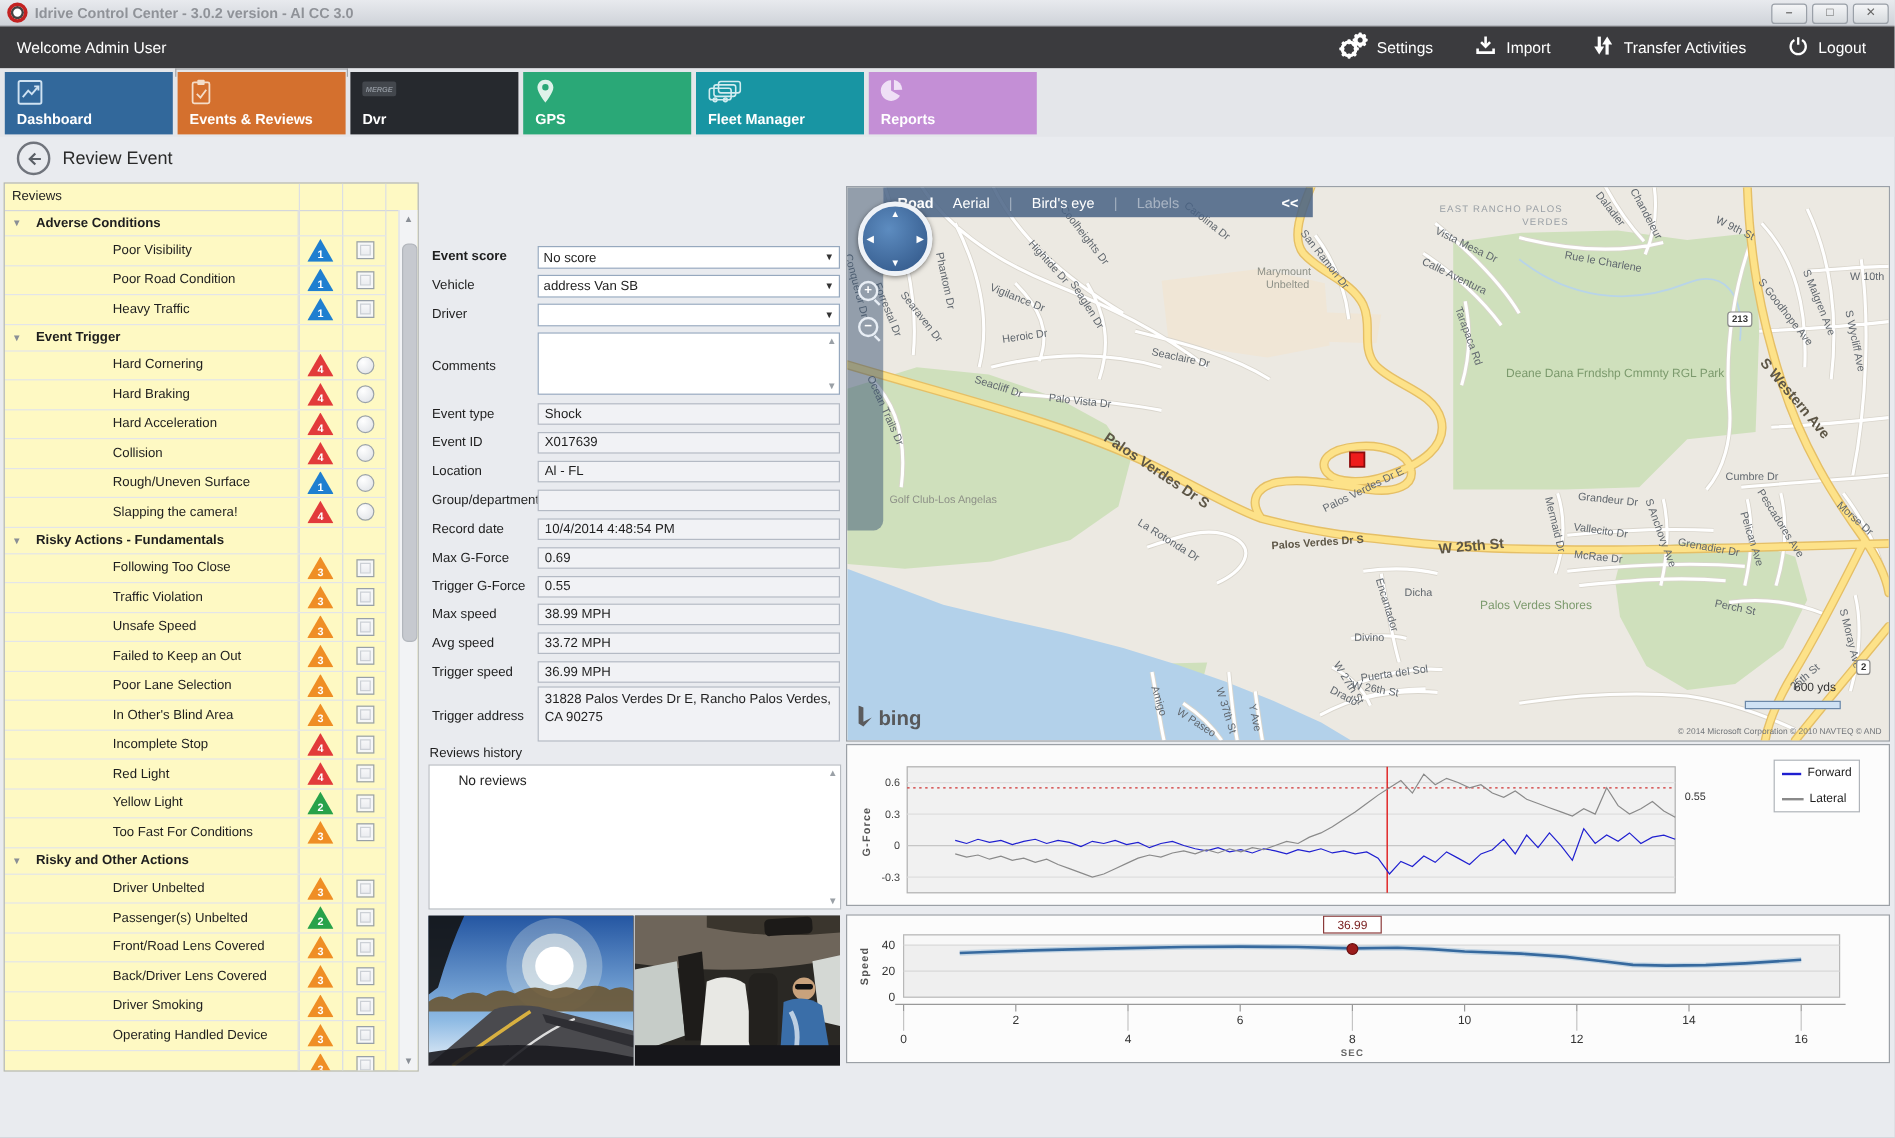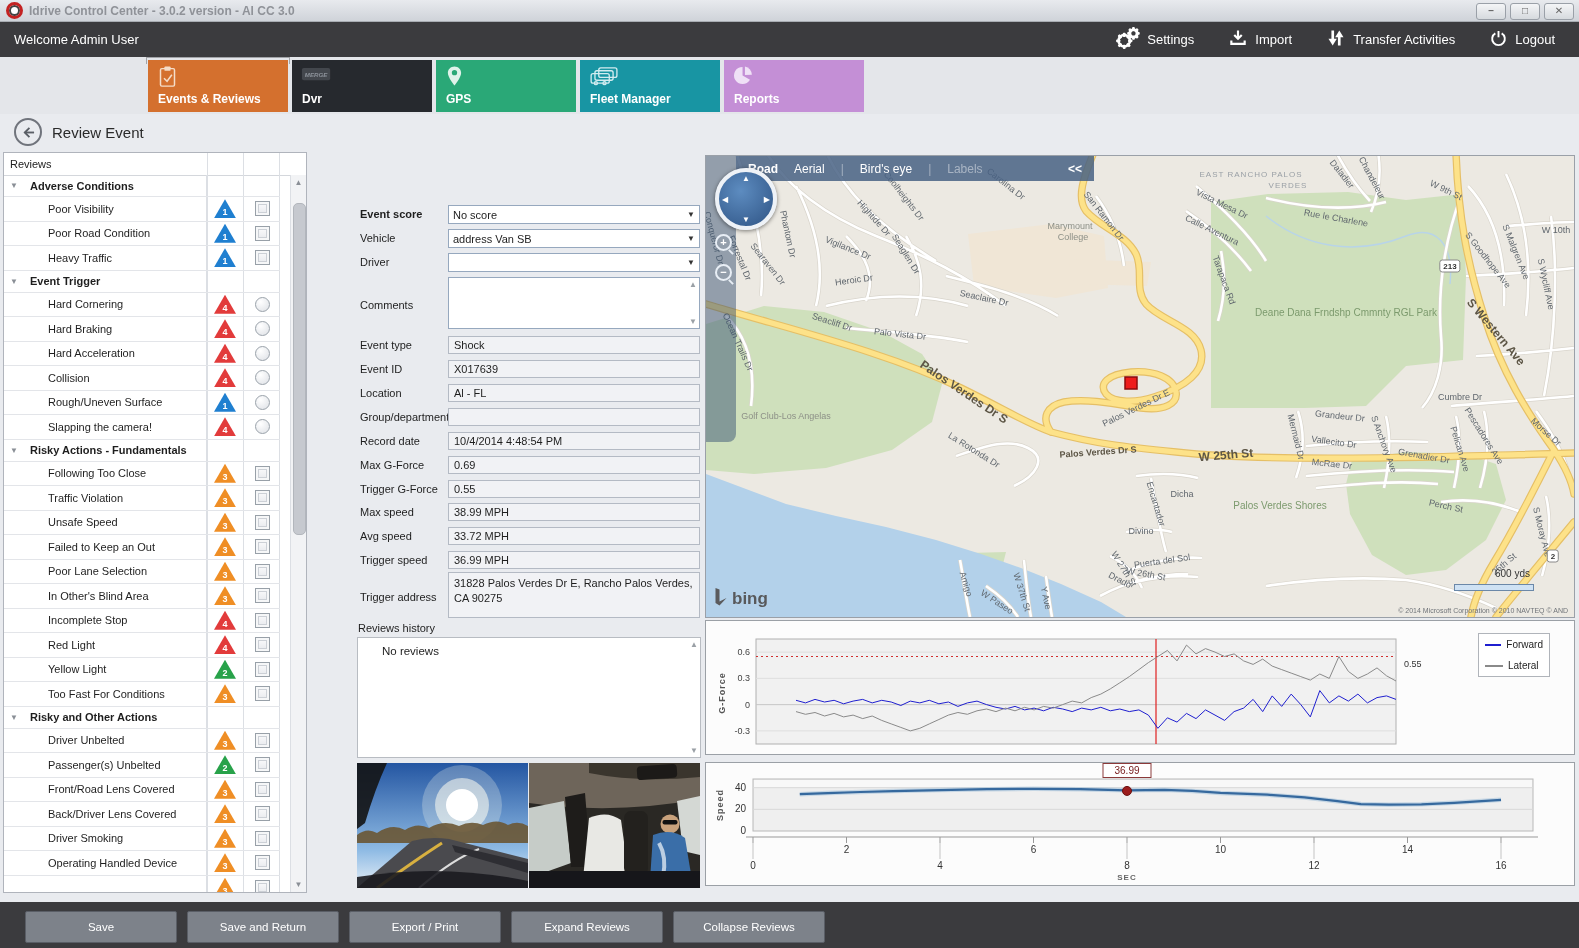--- a/index.html
+++ b/index.html
@@ -19,30 +19,30 @@
   
   #tabsbar{left:0;top:57px;width:1579px;height:57px;background:#e4e6ea;}
   .tab{position:absolute;top:3px;width:140px;height:52px;box-sizing:border-box;padding:5px 0 0 9px;}
   .tab .tlabel{position:absolute;left:10px;bottom:6px;color:#fff;font-weight:bold;font-size:12px;}
   .tab-outline{position:absolute;top:-3px;left:-2px;right:-2px;height:6px;border:1px solid #a2a4a8;border-bottom:none;}
   
   #pagehead{left:0;top:114px;width:1579px;height:36px;display:flex;align-items:center;gap:10px;padding-left:14px;box-sizing:border-box;}
   #back-button{width:24px;height:24px;border:2px solid #70747c;border-radius:50%;display:flex;align-items:center;justify-content:center;background:transparent;}
   #page-title{font-size:15px;color:#2a2a2a;}
   
-  #tree-panel{left:3px;top:152px;width:304px;height:741px;background:#ffffff;border:1px solid #b0b4bc;box-sizing:border-box;overflow:hidden;}
+  #tree-panel{left:3px;top:152px;width:346px;height:741px;background:#fef9c3;border:1px solid #b0b4bc;box-sizing:border-box;overflow:hidden;}
   #tree-header{height:22px;line-height:22px;padding-left:6px;border-bottom:1px solid #d4d7dc;color:#222;}
   .tree-sep{position:absolute;top:0;bottom:0;width:1px;background:#dcdfe4;}
   #tree-body{position:absolute;left:0;top:22px;right:26px;bottom:0;overflow:hidden;}
   .tgroup,.titem{position:relative;display:flex;align-items:center;border-bottom:1px solid #e3e5e9;box-sizing:border-box;}
   .tgroup{height:22px;font-weight:bold;}
   .titem{height:24.5px;}
   .garrow{width:20px;text-align:center;color:#8a8f96;font-size:8px;}
   .tlab{flex:1;padding-left:6px;white-space:nowrap;overflow:hidden;}
-  .titem .tlab{padding-left:44px;}
+  .titem .tlab{padding-left:44px;margin-left:46px;}
   .sevcell{width:36px;align-self:stretch;border-left:1px solid #dcdfe4;display:flex;align-items:center;justify-content:center;}
   .ctlcell{width:36px;align-self:stretch;border-left:1px solid #dcdfe4;display:flex;align-items:center;justify-content:center;}
   .tri{width:22px;height:19px;clip-path:polygon(50% 0,100% 100%,0 100%);display:flex;align-items:flex-end;justify-content:center;color:#fff;font-size:9px;font-weight:bold;padding-bottom:1px;box-sizing:border-box;}
   .ck{width:13px;height:13px;border:1px solid #98a0a8;background:linear-gradient(#fcfcfd,#e6e8ec);box-shadow:inset 0 0 0 2px #f6f7f8,inset 0 0 0 3px #ccd0d6;}
   .rd{width:13px;height:13px;border-radius:50%;border:1px solid #9aa2aa;background:radial-gradient(circle at 35% 30%,#fff,#dde0e5);}
   .scrollbar{position:absolute;width:15px;background:#f2f3f5;border-left:1px solid #dcdfe4;}
   .sb-arrow{position:absolute;left:0;width:15px;height:15px;text-align:center;font-size:8px;color:#8a8f96;line-height:15px;}
   .sb-thumb{position:absolute;left:2px;width:11px;border-radius:5px;background:#c6c9cf;border:1px solid #b2b6bc;}
   
   .flabel{position:absolute;left:360px;width:86px;line-height:18px;}
@@ -163,20 +163,25 @@
           <span><svg width="19" height="19" viewBox="0 0 24 24" fill="none" stroke="#fff" stroke-width="2.4">
               <path d="M8 5.5a8 8 0 1 0 8 0"></path>
               <path d="M12 2.5v8"></path>
             </svg></span>
           <span>Logout</span>
         </span>
       </span>
   </div>
 
   <div id="tabsbar" class="abs">
+      <div class="tab" style="left: 4px; background: rgb(50, 104, 155);"><span><svg width="24" height="24" viewBox="0 0 24 24" fill="none" stroke="#cfe2f2" stroke-width="1.6">
+            <rect x="2.5" y="2.5" width="19" height="19" rx="1.5"></rect>
+            <path d="M6 16l4.5-5.5 3 3L19 7"></path>
+            <path d="M15.5 7H19v3.5"></path>
+          </svg></span><div class="tlabel">Dashboard</div></div>
       <div class="tab" style="left: 148px; background: rgb(212, 112, 46);"><div class="tab-outline"></div><span><svg width="21" height="23" viewBox="0 0 24 26" fill="none" stroke="#f4ddc9" stroke-width="1.7">
             <rect x="4" y="4" width="16" height="20" rx="1.5"></rect>
             <rect x="8.5" y="1.5" width="7" height="5" rx="1" fill="#f4ddc9" stroke="none"></rect>
             <path d="M8 15l3.5 3.5L17 11"></path>
           </svg></span><div class="tlabel">Events &amp; Reviews</div></div>
       <div class="tab" style="left: 292px; background: rgb(38, 41, 46);"><span><svg width="32" height="19" viewBox="0 0 34 20">
             <rect x="1" y="3" width="30" height="13" rx="2" fill="#43474d"></rect>
             <text x="16" y="12.5" font-size="6.5" font-weight="bold" font-style="italic" fill="#8d939b" text-anchor="middle" font-family="Liberation Sans, sans-serif">MERGE</text>
           </svg></span><div class="tlabel">Dvr</div></div>
       <div class="tab" style="left: 436px; background: rgb(42, 168, 119);"><span><svg width="19" height="23" viewBox="0 0 20 24">
@@ -628,21 +633,21 @@
         <span class="mlabel" style="left: 126px; top: 166px; font-size: 9px; transform: translate(-50%, -50%) rotate(18deg);">Seacliff Dr</span>
         <span class="mlabel" style="left: 194px; top: 178px; font-size: 9px; transform: translate(-50%, -50%) rotate(6deg);">Palo Vista Dr</span>
         <span class="mlabel road" style="left: 258px; top: 236px; font-size: 12px; transform: translate(-50%, -50%) rotate(34deg);">Palos Verdes Dr S</span>
         <span class="mlabel road" style="left: 392px; top: 296px; font-size: 9px; transform: translate(-50%, -50%) rotate(-4deg);">Palos Verdes Dr S</span>
         <span class="mlabel road" style="left: 520px; top: 299px; font-size: 12px; transform: translate(-50%, -50%) rotate(-5deg);">W 25th St</span>
         <span class="mlabel" style="left: 430px; top: 252px; font-size: 9px; transform: translate(-50%, -50%) rotate(-26deg);">Palos Verdes Dr E</span>
         <span class="mlabel" style="left: 268px; top: 294px; font-size: 9px; transform: translate(-50%, -50%) rotate(32deg);">La Rotonda Dr</span>
         <span class="mlabel place" style="left: 56px; top: 260px; font-size: 9px; transform: translate(-50%, -50%) rotate(0deg);">Golf Club-Los Angelas</span>
         <span class="mlabel park" style="left: 640px; top: 156px; font-size: 10px; transform: translate(-50%, -50%) rotate(0deg);">Deane Dana Frndshp Cmmnty RGL Park</span>
         <span class="mlabel place" style="left: 340px; top: 70px; font-size: 9px; transform: translate(-50%, -50%) rotate(0deg);">Marymount</span>
-        <span class="mlabel place" style="left: 343px; top: 81px; font-size: 9px; transform: translate(-50%, -50%) rotate(0deg);">College</span>
+        <span class="mlabel place" style="left: 343px; top: 81px; font-size: 9px; transform: translate(-50%, -50%) rotate(0deg);">Unbelted</span>
         <span class="mlabel" style="left: 398px; top: 60px; font-size: 9px; transform: translate(-50%, -50%) rotate(52deg);">San Ramon Dr</span>
         <span class="mlabel" style="left: 300px; top: 28px; font-size: 9px; transform: translate(-50%, -50%) rotate(38deg);">Carolina Dr</span>
         <span class="mlabel" style="left: 516px; top: 48px; font-size: 9px; transform: translate(-50%, -50%) rotate(26deg);">Vista Mesa Dr</span>
         <span class="mlabel" style="left: 506px; top: 74px; font-size: 9px; transform: translate(-50%, -50%) rotate(26deg);">Calle Aventura</span>
         <span class="mlabel" style="left: 518px; top: 124px; font-size: 9px; transform: translate(-50%, -50%) rotate(70deg);">Tarapaca Rd</span>
         <span class="mlabel" style="left: 630px; top: 62px; font-size: 9px; transform: translate(-50%, -50%) rotate(10deg);">Rue le Charlene</span>
         <span class="mlabel" style="left: 636px; top: 18px; font-size: 9px; transform: translate(-50%, -50%) rotate(52deg);">Daladier</span>
         <span class="mlabel" style="left: 666px; top: 22px; font-size: 9px; transform: translate(-50%, -50%) rotate(62deg);">Chandeleur</span>
         <span class="mlabel" style="left: 740px; top: 34px; font-size: 9px; transform: translate(-50%, -50%) rotate(26deg);">W 9th St</span>
         <span class="mlabel" style="left: 850px; top: 74px; font-size: 9px; transform: translate(-50%, -50%) rotate(0deg);">W 10th</span>
@@ -773,21 +778,14 @@
         <text x="795" y="106" text-anchor="middle" font-size="10" fill="#333" font-family="Liberation Sans, sans-serif">16</text>
         <text x="421" y="117" text-anchor="middle" font-size="8" font-weight="bold" letter-spacing="1" fill="#666" font-family="Liberation Sans, sans-serif">SEC</text>
         <path d="M93.8,31.2L121.8,30.1L154.5,29.0L187.3,28.1L234.0,27.1L280.8,26.2L327.5,25.8L374.3,26.2L421.0,27.3L458.4,26.8L486.4,27.9L514.5,29.9L561.3,31.7L598.6,34.4L631.4,38.2L654.8,41.1L682.8,41.7L715.5,41.3L748.3,39.8L795.0,36.8" fill="none" stroke="#a8c4dc" stroke-width="4.5" opacity="0.6" stroke-linejoin="round"></path>
         <path d="M93.8,31.2L121.8,30.1L154.5,29.0L187.3,28.1L234.0,27.1L280.8,26.2L327.5,25.8L374.3,26.2L421.0,27.3L458.4,26.8L486.4,27.9L514.5,29.9L561.3,31.7L598.6,34.4L631.4,38.2L654.8,41.1L682.8,41.7L715.5,41.3L748.3,39.8L795.0,36.8" fill="none" stroke="#36699E" stroke-width="2.2" stroke-linejoin="round"></path>
         <circle cx="421" cy="27.927500000000002" r="4.5" fill="#9B1C1C" stroke="#6a0f0f" stroke-width="1"></circle>
         <rect x="397" y="0.5" width="48" height="14" fill="#fff" stroke="#8b3a3a"></rect>
         <text x="421" y="11" text-anchor="middle" font-size="10" fill="#7a2020" font-family="Liberation Sans, sans-serif">36.99</text>
       </svg>
   </div>
 
-  <div id="bottombar" class="abs">
-      <div class="bbtn" style="left: 25px;">Save</div>
-      <div class="bbtn" style="left: 187px;">Save and Return</div>
-      <div class="bbtn" style="left: 349px;">Export / Print</div>
-      <div class="bbtn" style="left: 511px;">Expand Reviews</div>
-      <div class="bbtn" style="left: 673px;">Collapse Reviews</div>
-    </div>
 
 </div>
 
 </body></html>

